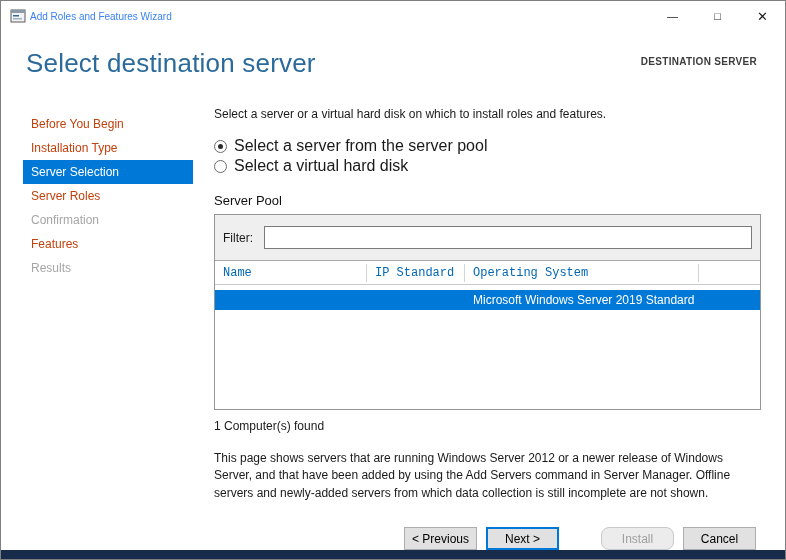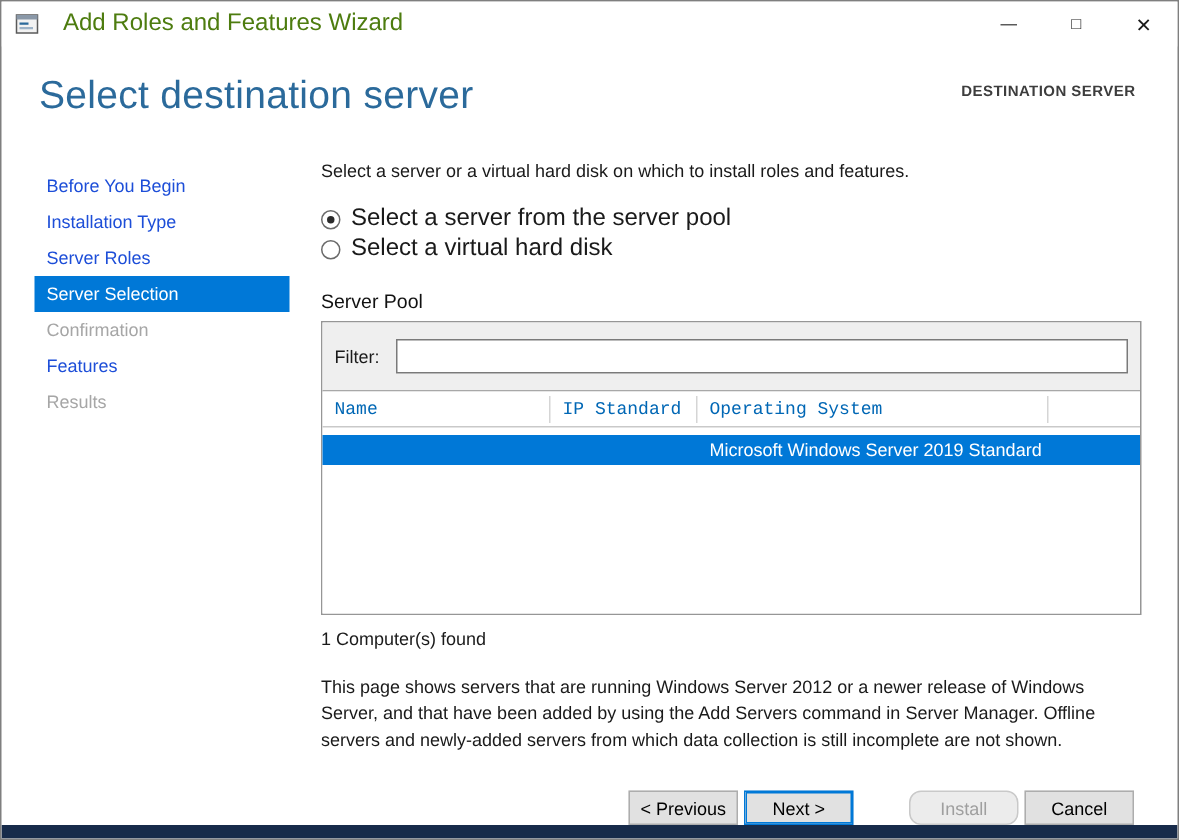--- a/index.html
+++ b/index.html
@@ -9,35 +9,35 @@
   }
   *{box-sizing:border-box;}
   html,body{margin:0;padding:0;background:#d9d9d9;}
   body{width:786px;height:560px;font-family:"Liberation Sans",sans-serif;}
   .window{position:relative;width:786px;height:560px;background:#ffffff;
           border:1px solid #7f7f7f;overflow:hidden;}
 
   
   .titlebar{display:flex;align-items:center;height:30px;background:#ffffff;}
   .app-icon{width:16px;height:16px;margin-left:9px;flex:0 0 auto;}
-  .title-text{margin-left:16px;font-size:16px;color:#4d7c0f;}
+  .title-text{margin-left:4px;font-size:10px;color:#3b82f6;}
   .win-controls{margin-left:auto;display:flex;height:30px;}
   .win-btn{width:45px;height:30px;display:flex;align-items:center;justify-content:center;
            font-size:11px;color:#1a1a1a;cursor:default;}
   .win-btn.close{font-size:13px;}
 
   
   .page-title{position:absolute;left:25px;top:47px;font-size:26px;font-weight:300;
               color:var(--heading);letter-spacing:0.2px;}
   .dest-badge{position:absolute;right:28px;top:55px;font-size:10px;font-weight:700;
               color:#3d3d3d;letter-spacing:0.3px;}
 
   
   .sidebar{position:absolute;left:22px;top:111px;width:170px;}
-  .nav-item{height:24px;line-height:24px;font-size:12px;color:#1d4ed8;
+  .nav-item{height:24px;line-height:24px;font-size:12px;color:#c2410c;
             padding-left:8px;cursor:default;white-space:nowrap;}
   .nav-item.selected{background:var(--accent);color:#ffffff;}
   .nav-item.disabled{color:#a6a6a6;}
 
   
   .main{position:absolute;left:213px;top:106px;width:547px;}
   .intro{font-size:12px;color:#1a1a1a;}
   .radios{margin-top:15px;}
   .radio-row{display:flex;align-items:center;height:20px;font-size:16px;color:#1a1a1a;}
   .radio{width:13px;height:13px;border:1px solid #6b6b6b;border-radius:50%;
@@ -66,21 +66,21 @@
   .trow.selected{background:var(--accent);color:#ffffff;}
   .td{padding-left:8px;overflow:hidden;white-space:nowrap;}
   .td.c-name{width:152px;}
   .td.c-ip{width:98px;}
   .td.c-os{width:234px;}
 
   .count-text{margin-top:9px;font-size:12px;color:#1a1a1a;}
   .description{margin-top:17px;font-size:12px;color:#1a1a1a;line-height:1.45;}
 
   
-  .footer{position:absolute;top:526px;right:29px;display:flex;gap:4px;padding-left:20px;}
+  .footer{position:absolute;top:526px;right:29px;display:flex;gap:9px;padding-left:20px;}
   .btn{width:73px;height:23px;display:flex;align-items:center;justify-content:center;
        background:#e1e1e1;border:1px solid #adadad;font-size:12px;color:#000;
        font-family:"Liberation Sans",sans-serif;cursor:default;}
   .btn.default{border:1px solid var(--accent);box-shadow:inset 0 0 0 1px var(--accent);}
   .btn.disabled{background:#ececec;border-color:#c9c9c9;color:#9f9f9f;}
   .btn.gap-left{margin-left:33px;border-radius:8px;}
 
   .bottom-bar{position:absolute;left:0;right:0;bottom:0;height:9px;background:var(--bottom-bar);}
 </style>
 </head>
@@ -102,22 +102,22 @@
       <div class="win-btn close">✕</div>
     </div>
   </div>
 
   <div class="page-title">Select destination server</div>
   <div class="dest-badge">DESTINATION SERVER</div>
 
   <div class="sidebar">
     <div class="nav-item">Before You Begin</div>
     <div class="nav-item">Installation Type</div>
+    <div class="nav-item selected">Server Selection</div>
     <div class="nav-item">Server Roles</div>
-    <div class="nav-item selected">Server Selection</div>
     <div class="nav-item disabled">Confirmation</div>
     <div class="nav-item">Features</div>
     <div class="nav-item disabled">Results</div>
   </div>
 
   <div class="main">
     <div class="intro">Select a server or a virtual hard disk on which to install roles and features.</div>
 
     <div class="radios">
       <div class="radio-row">

